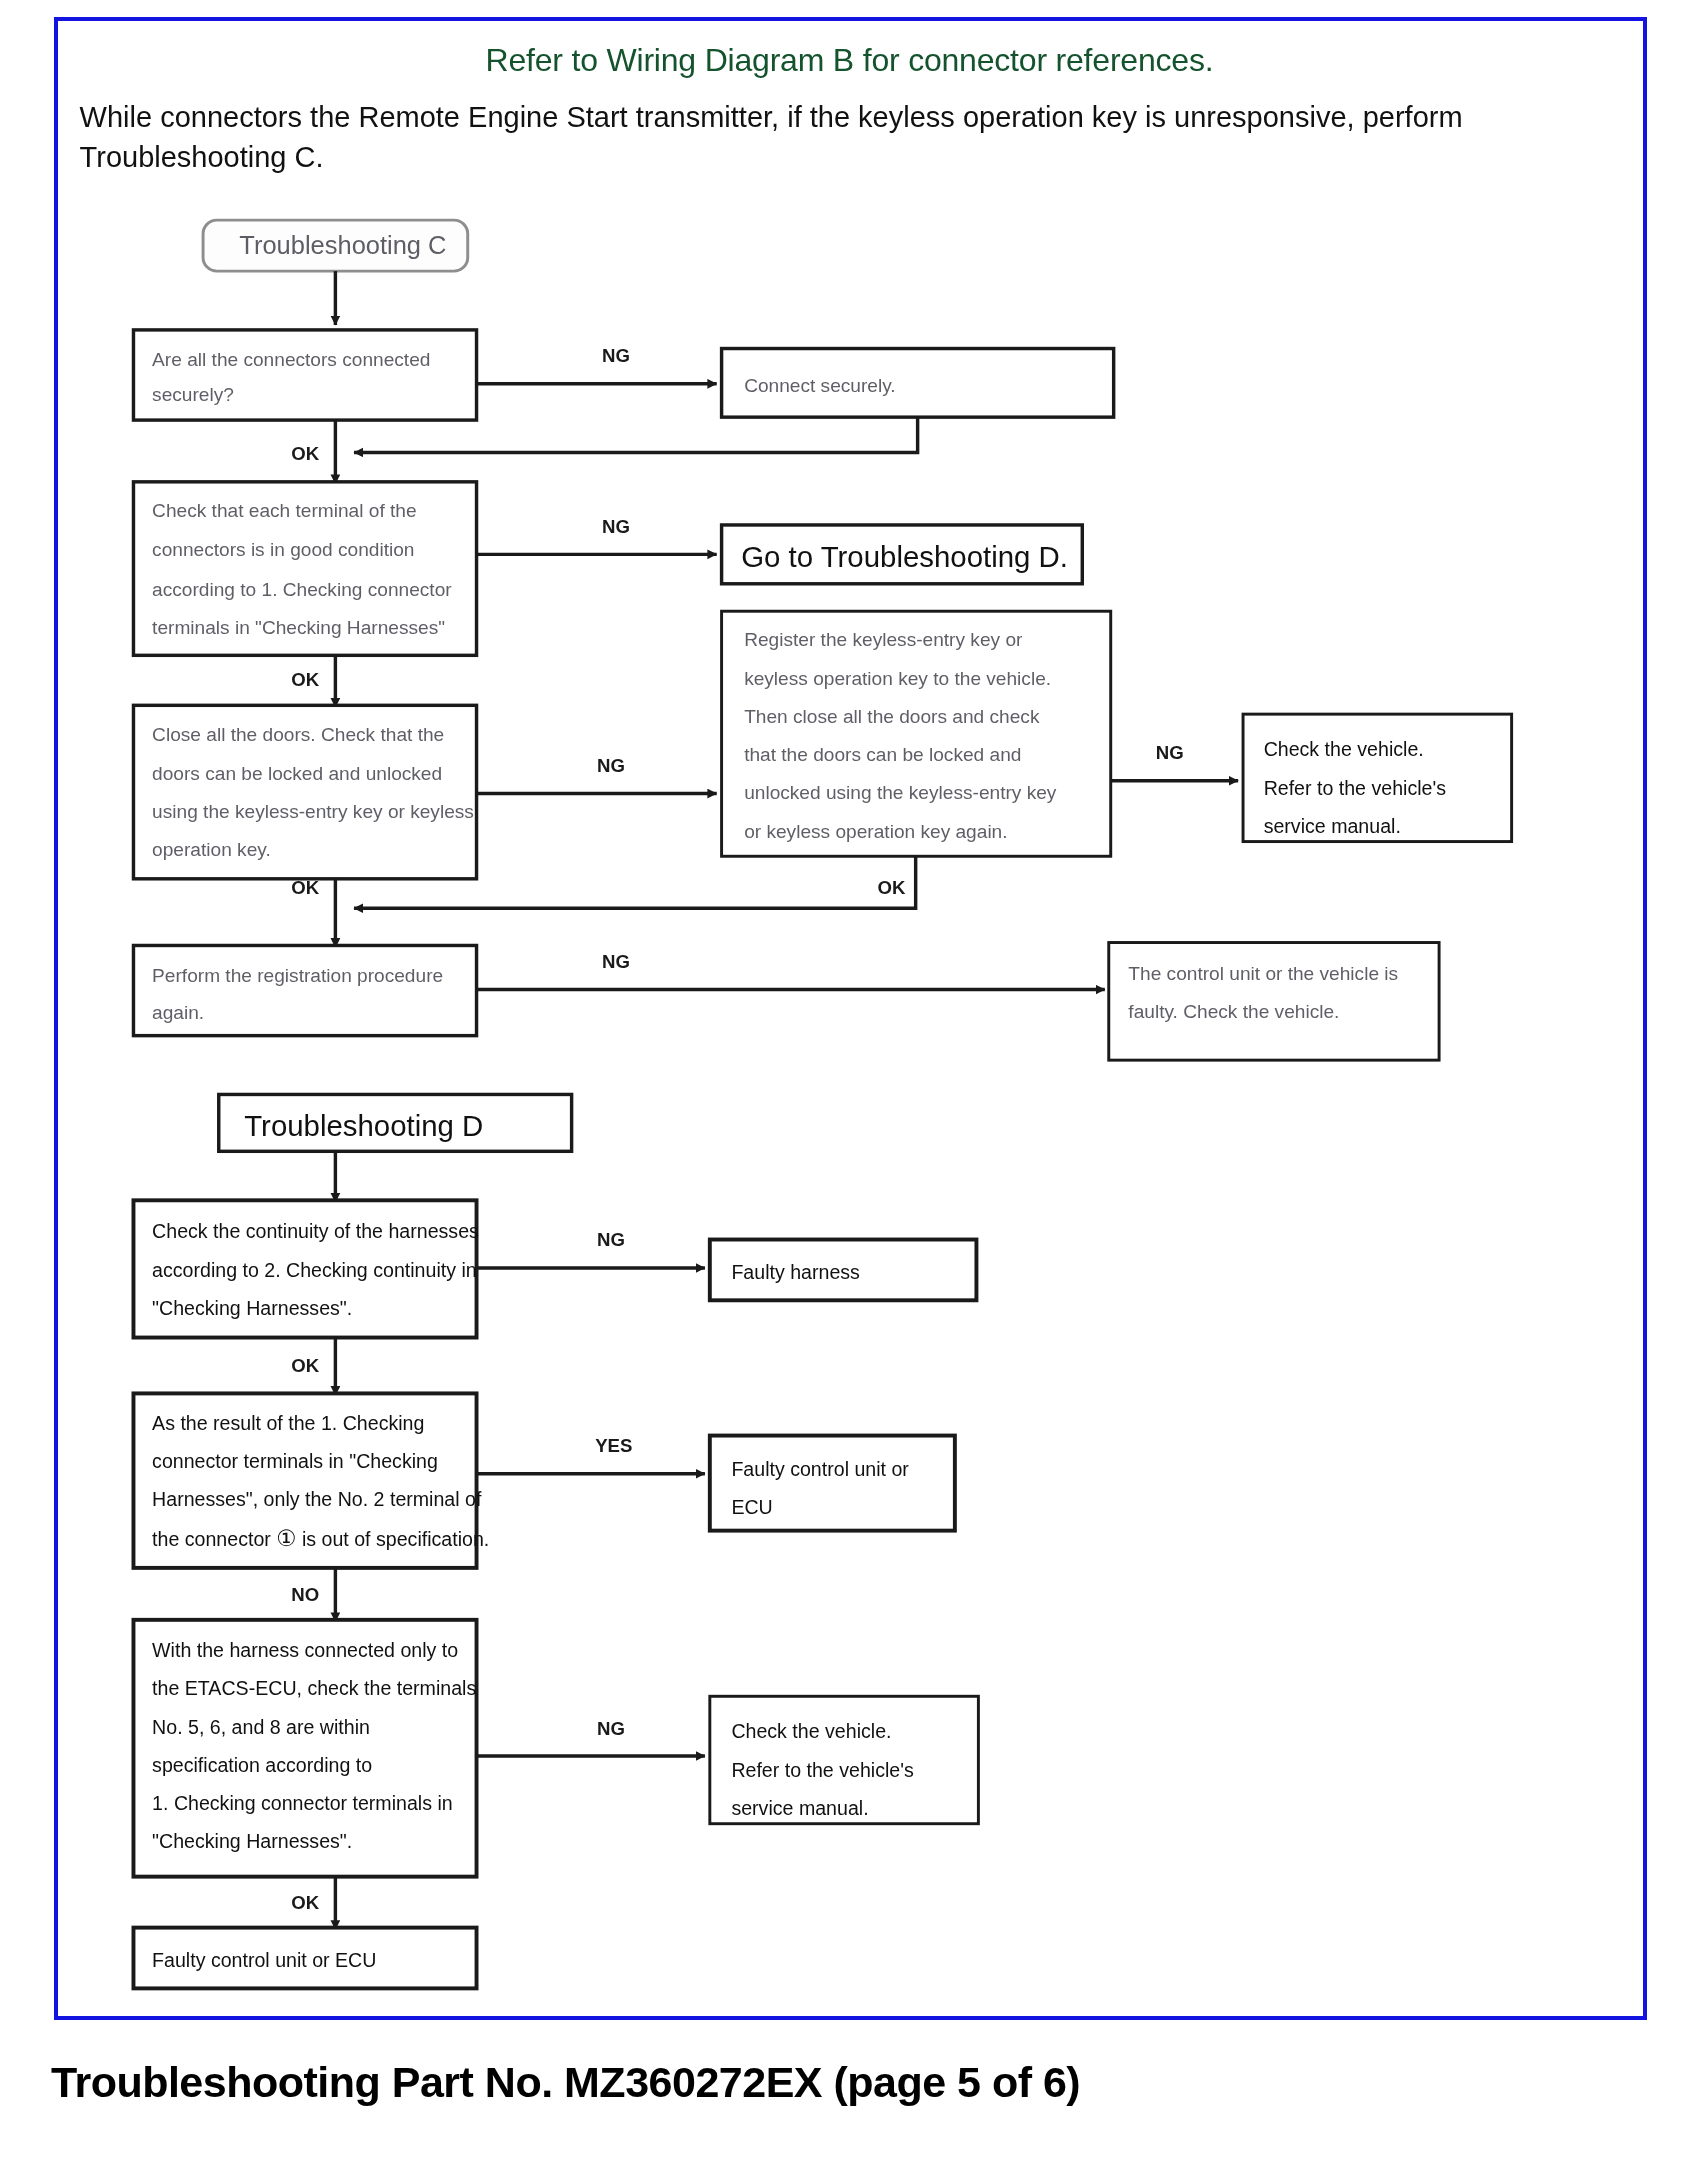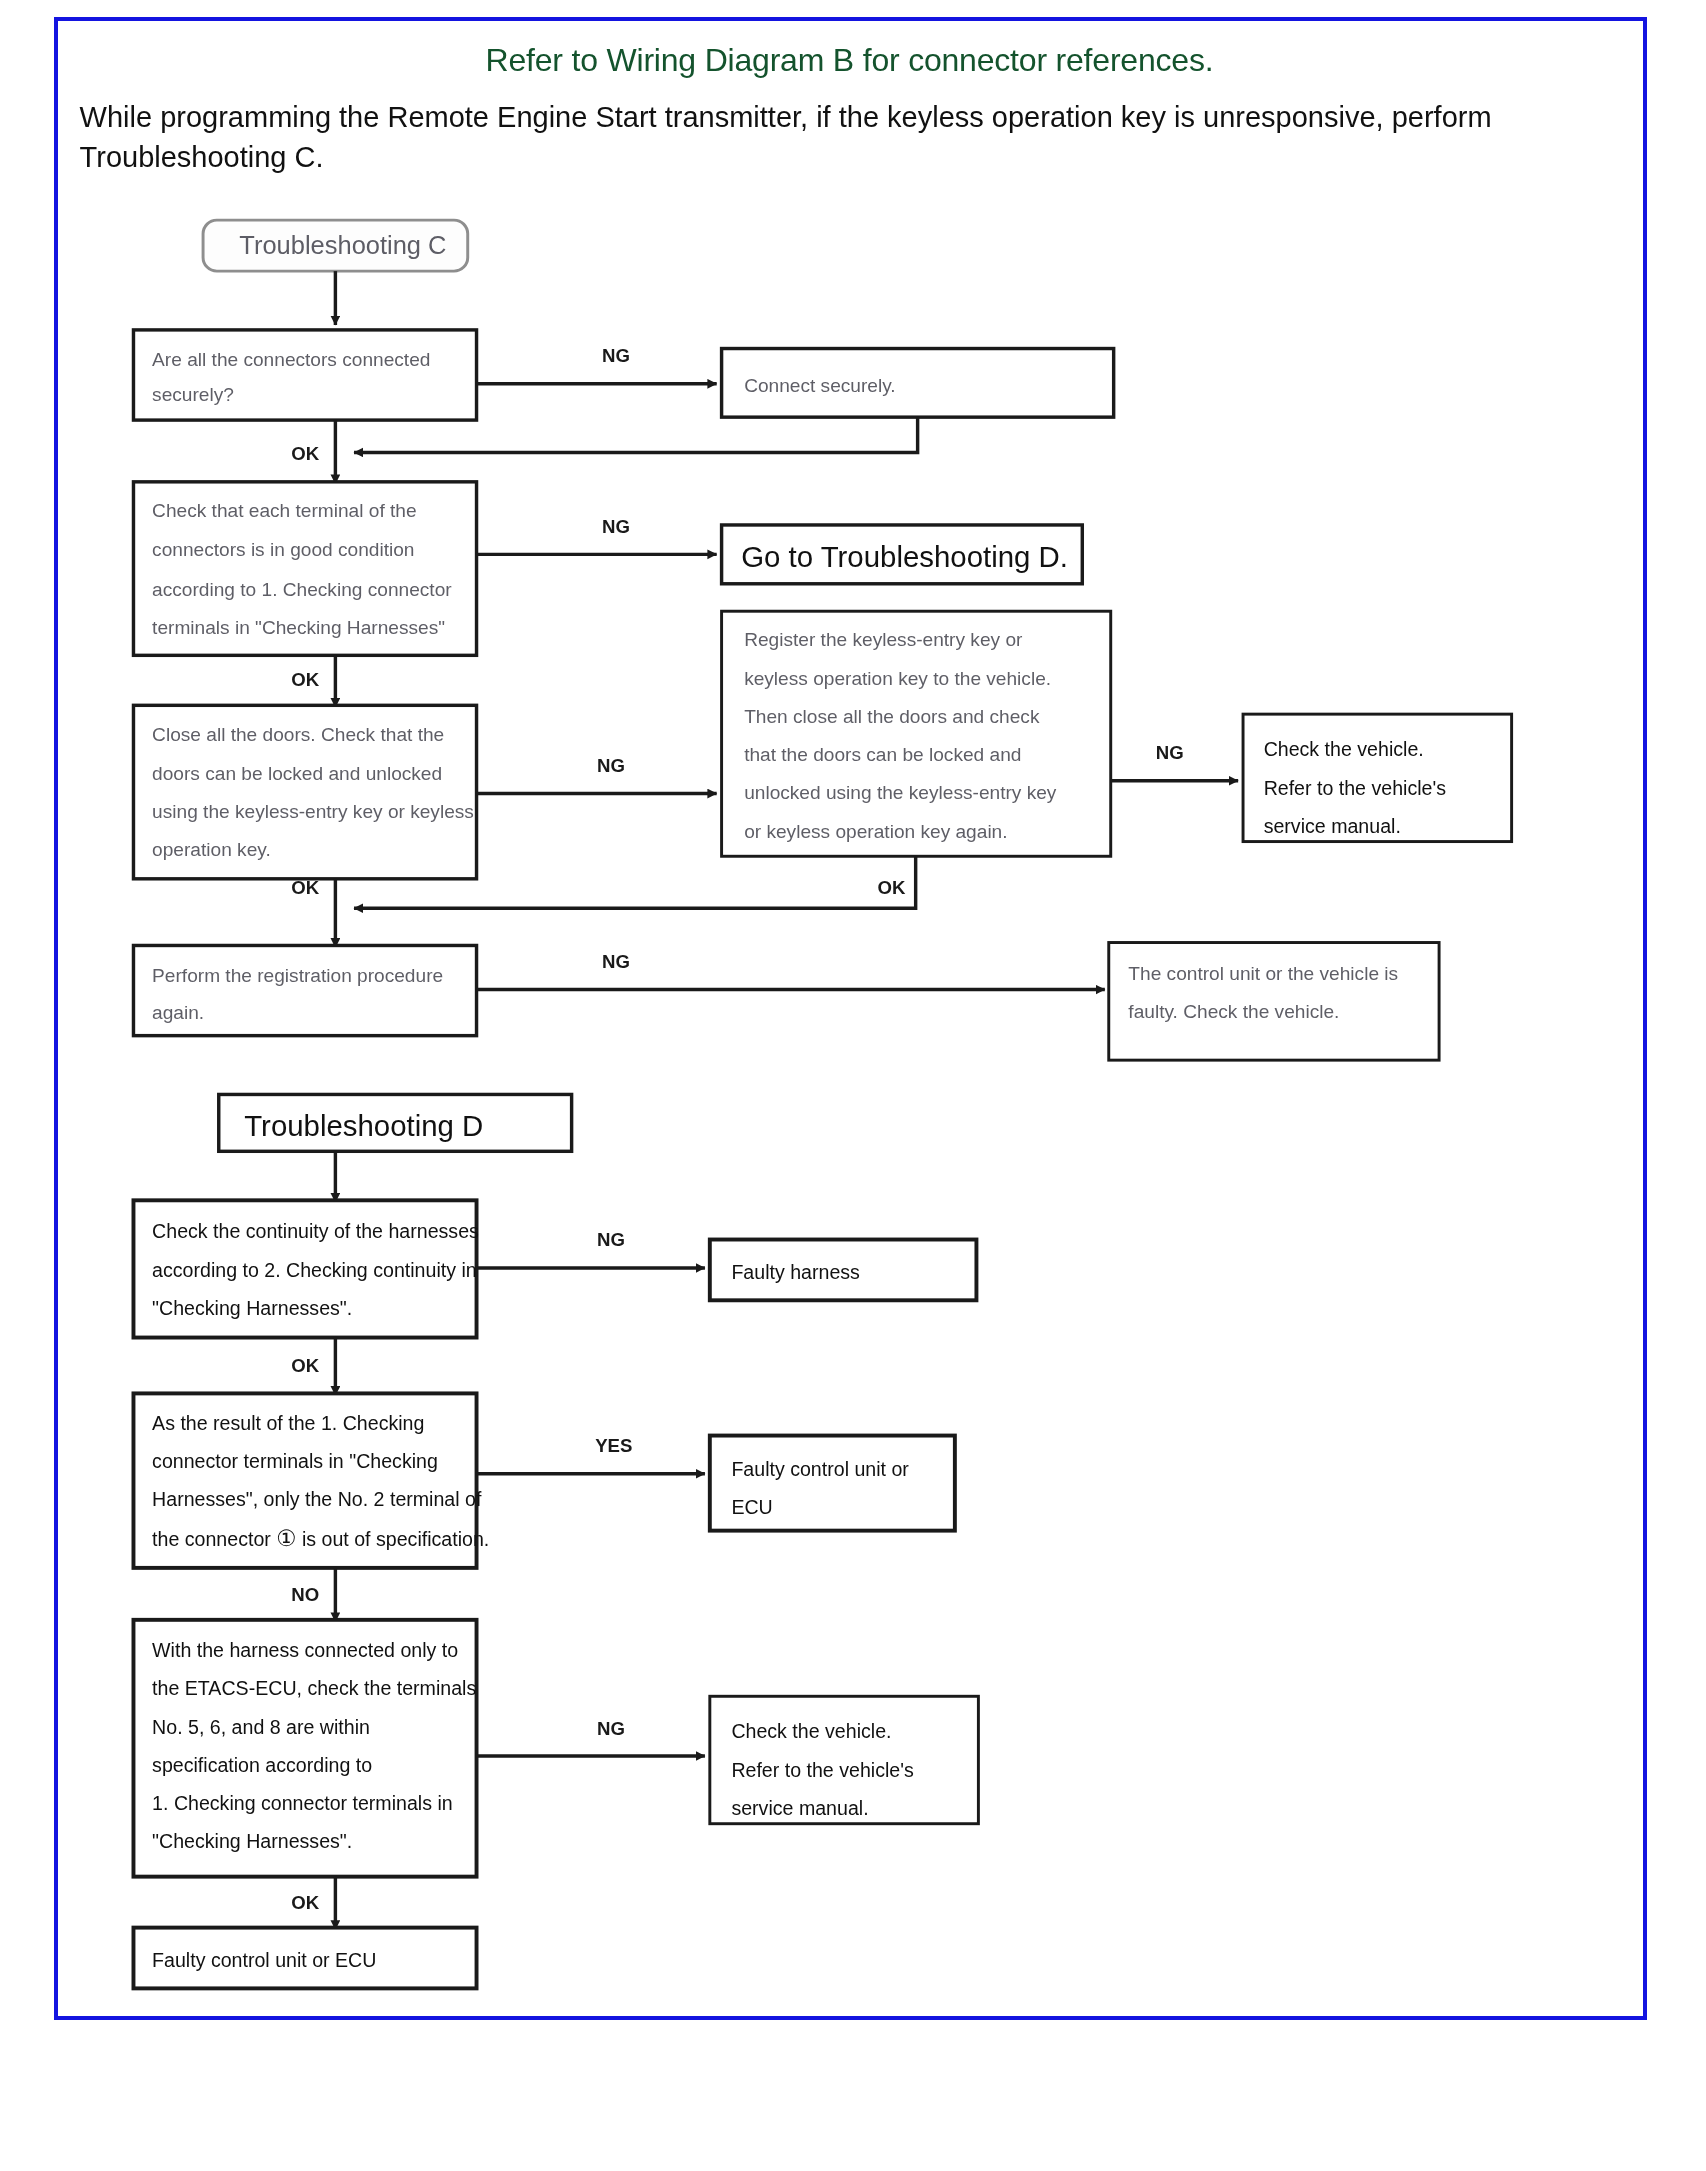--- a/index.html
+++ b/index.html
@@ -75,21 +75,21 @@
 </style>
 </head>
 <body>
 
 <div id="page">
 
   <div id="figure-frame">
 
     <div class="hdr-title">Refer to Wiring Diagram B for connector references.</div>
     <div class="hdr-para">
-      <span>While programming the Remote Engine Start transmitter, if the keyless operation key is unresponsive,</span>
+      <span>While connectors the Remote Engine Start transmitter, if the keyless operation key is unresponsive,</span>
       <span>perform Troubleshooting C.</span>
     </div>
 
     <svg id="fig-svg" width="1583" height="1994" viewBox="0 0 1615 2034">
       <defs>
         <marker id="ar" markerWidth="11" markerHeight="11" refX="9.5" refY="5" orient="auto" markerUnits="userSpaceOnUse">
           <path d="M0,0 L10,5 L0,10 z" fill="#1a1a1a"></path>
         </marker>
       </defs>
 
@@ -245,15 +245,16 @@
       <text class="lbl" x="238" y="1926">OK</text>
 
       <g>
         <rect x="77" y="1945" width="350" height="62" fill="#ffffff" stroke="#1a1a1a" stroke-width="4"></rect>
         <text class="bt-sharp" x="96" y="1985">Faulty control unit or ECU</text>
       </g>
 
     </svg>
   </div>
 
+  <div class="caption">Troubleshooting Part No. MZ360272EX (page 5 of 6)</div>
 
 </div>
 
 
 </body></html>

